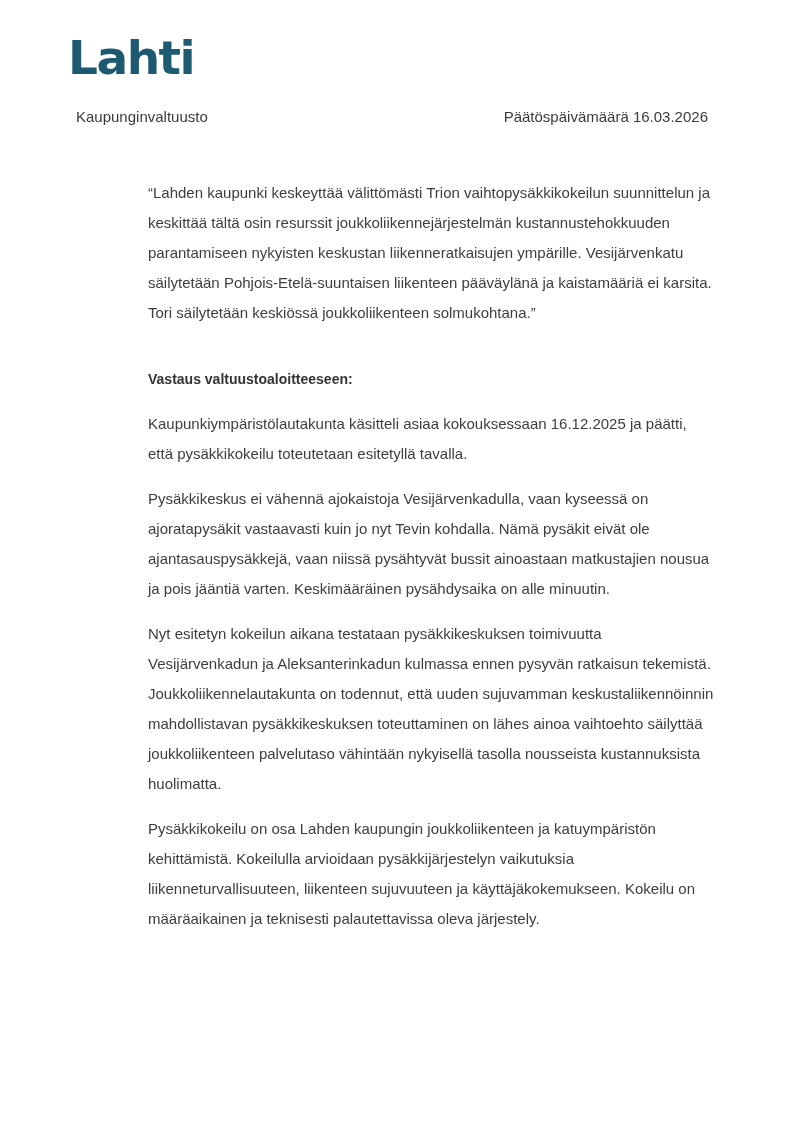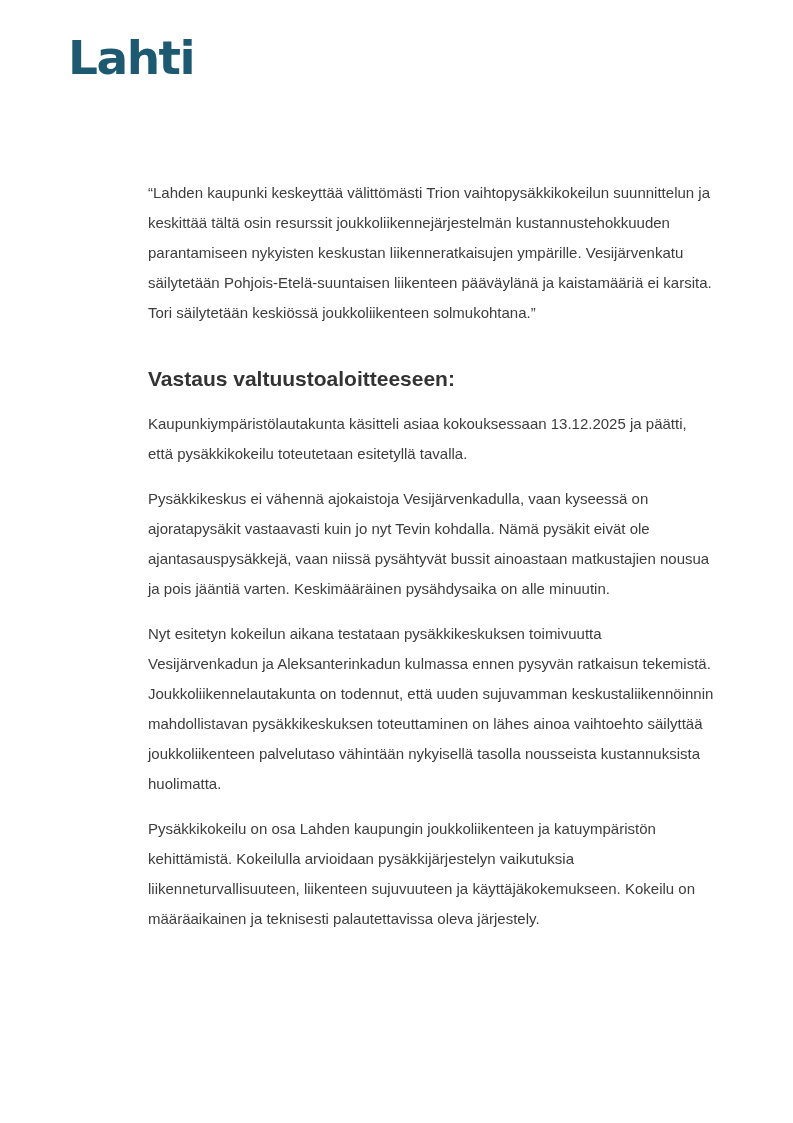--- a/index.html
+++ b/index.html
@@ -47,41 +47,45 @@
     line-height: 30px;
     color: #3d3d3d;
   }
   .content p {
     margin: 0 0 15px 0;
   }
   .content p.quote {
     margin-bottom: 36px;
   }
   .content h2 {
-    font-size: 21px;
+    font-size: 14px;
     line-height: 30px;
     font-weight: 700;
     color: #333333;
     margin: 0 0 15px 0;
   }
 </style>
 </head>
 <body>
 
 <div class="page">
 
   <div class="logo" style="color: rgb(29, 89, 112);">Lahti</div>
 
+  <div class="header-row">
+    <span>Kaupunginvaltuusto</span>
+    <span>Päätöspäivämäärä 16.03.2026</span>
+  </div>
 
   <div class="content">
     <p class="quote">“Lahden kaupunki keskeyttää välittömästi Trion vaihtopysäkkikokeilun suunnittelun ja keskittää tältä osin resurssit joukkoliikennejärjestelmän kustannustehokkuuden parantamiseen nykyisten keskustan liikenneratkaisujen ympärille. Vesijärvenkatu säilytetään Pohjois-Etelä-suuntaisen liikenteen pääväylänä ja kaistamääriä ei karsita. Tori säilytetään keskiössä joukkoliikenteen solmukohtana.”</p>
 
     <h2>Vastaus valtuustoaloitteeseen:</h2>
 
-    <p>Kaupunkiympäristölautakunta käsitteli asiaa kokouksessaan 13.12.2025 ja päätti, että pysäkkikokeilu toteutetaan esitetyllä tavalla.</p>
+    <p>Kaupunkiympäristölautakunta käsitteli asiaa kokouksessaan 16.12.2025 ja päätti, että pysäkkikokeilu toteutetaan esitetyllä tavalla.</p>
 
     <p>Pysäkkikeskus ei vähennä ajokaistoja Vesijärvenkadulla, vaan kyseessä on ajoratapysäkit vastaavasti kuin jo nyt Tevin kohdalla. Nämä pysäkit eivät ole ajantasauspysäkkejä, vaan niissä pysähtyvät bussit ainoastaan matkustajien nousua ja pois jääntiä varten. Keskimääräinen pysähdysaika on alle minuutin.</p>
 
     <p>Nyt esitetyn kokeilun aikana testataan pysäkkikeskuksen toimivuutta Vesijärvenkadun ja Aleksanterinkadun kulmassa ennen pysyvän ratkaisun tekemistä. Joukkoliikennelautakunta on todennut, että uuden sujuvamman keskustaliikennöinnin mahdollistavan pysäkkikeskuksen toteuttaminen on lähes ainoa vaihtoehto säilyttää joukkoliikenteen palvelutaso vähintään nykyisellä tasolla nousseista kustannuksista huolimatta.</p>
 
     <p>Pysäkkikokeilu on osa Lahden kaupungin joukkoliikenteen ja katuympäristön kehittämistä. Kokeilulla arvioidaan pysäkkijärjestelyn vaikutuksia liikenneturvallisuuteen, liikenteen sujuvuuteen ja käyttäjäkokemukseen. Kokeilu on määräaikainen ja teknisesti palautettavissa oleva järjestely.</p>
 
   </div>
 
 </div>

